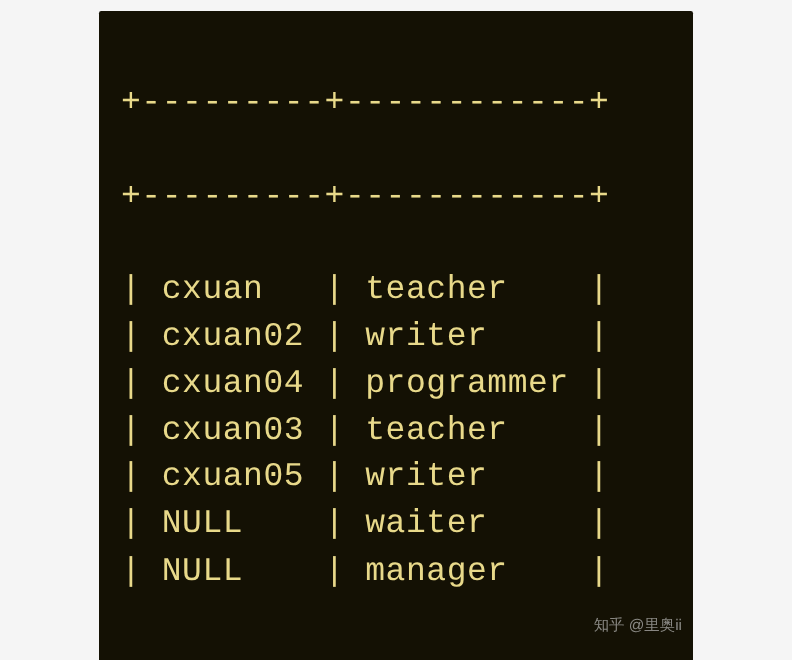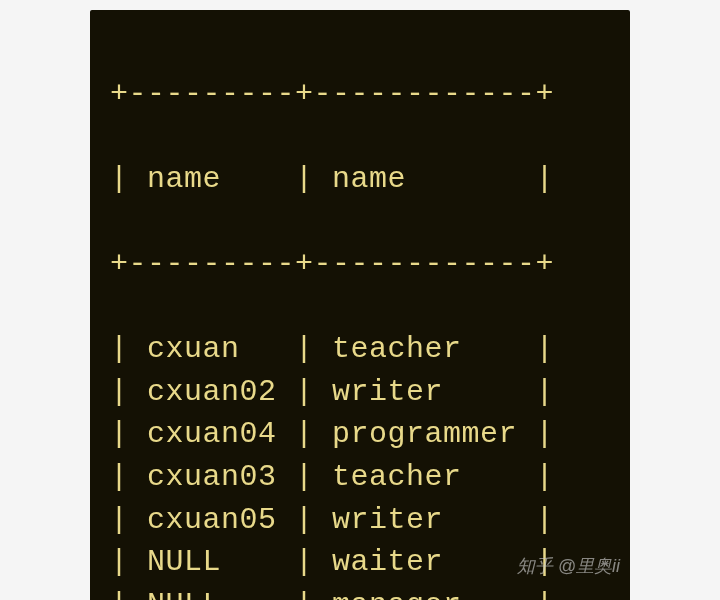--- a/index.html
+++ b/index.html
@@ -24,33 +24,30 @@
       letter-spacing: 0.5px;
       border-radius: 2px;
       width: 540px;
       overflow: hidden;
     }
     .watermark {
       position: absolute;
       right: 100px;
       bottom: 22px;
       color: rgba(200,200,200,0.65);
-      font-size: 18px;
+      font-size: 14px;
       font-family: Arial, sans-serif;
       pointer-events: none;
-      font-style: italic;
     }
   </style>
 </head>
 <body>
 
 <div class="terminal">
 <span>+---------+------------+
-</span>
-<span>| name    | name       |
 </span>
 <span>+---------+------------+
 </span>
 <span>| cxuan   | teacher    |
 | cxuan02 | writer     |
 | cxuan04 | programmer |
 | cxuan03 | teacher    |
 | cxuan05 | writer     |
 | NULL    | waiter     |
 | NULL    | manager    |

